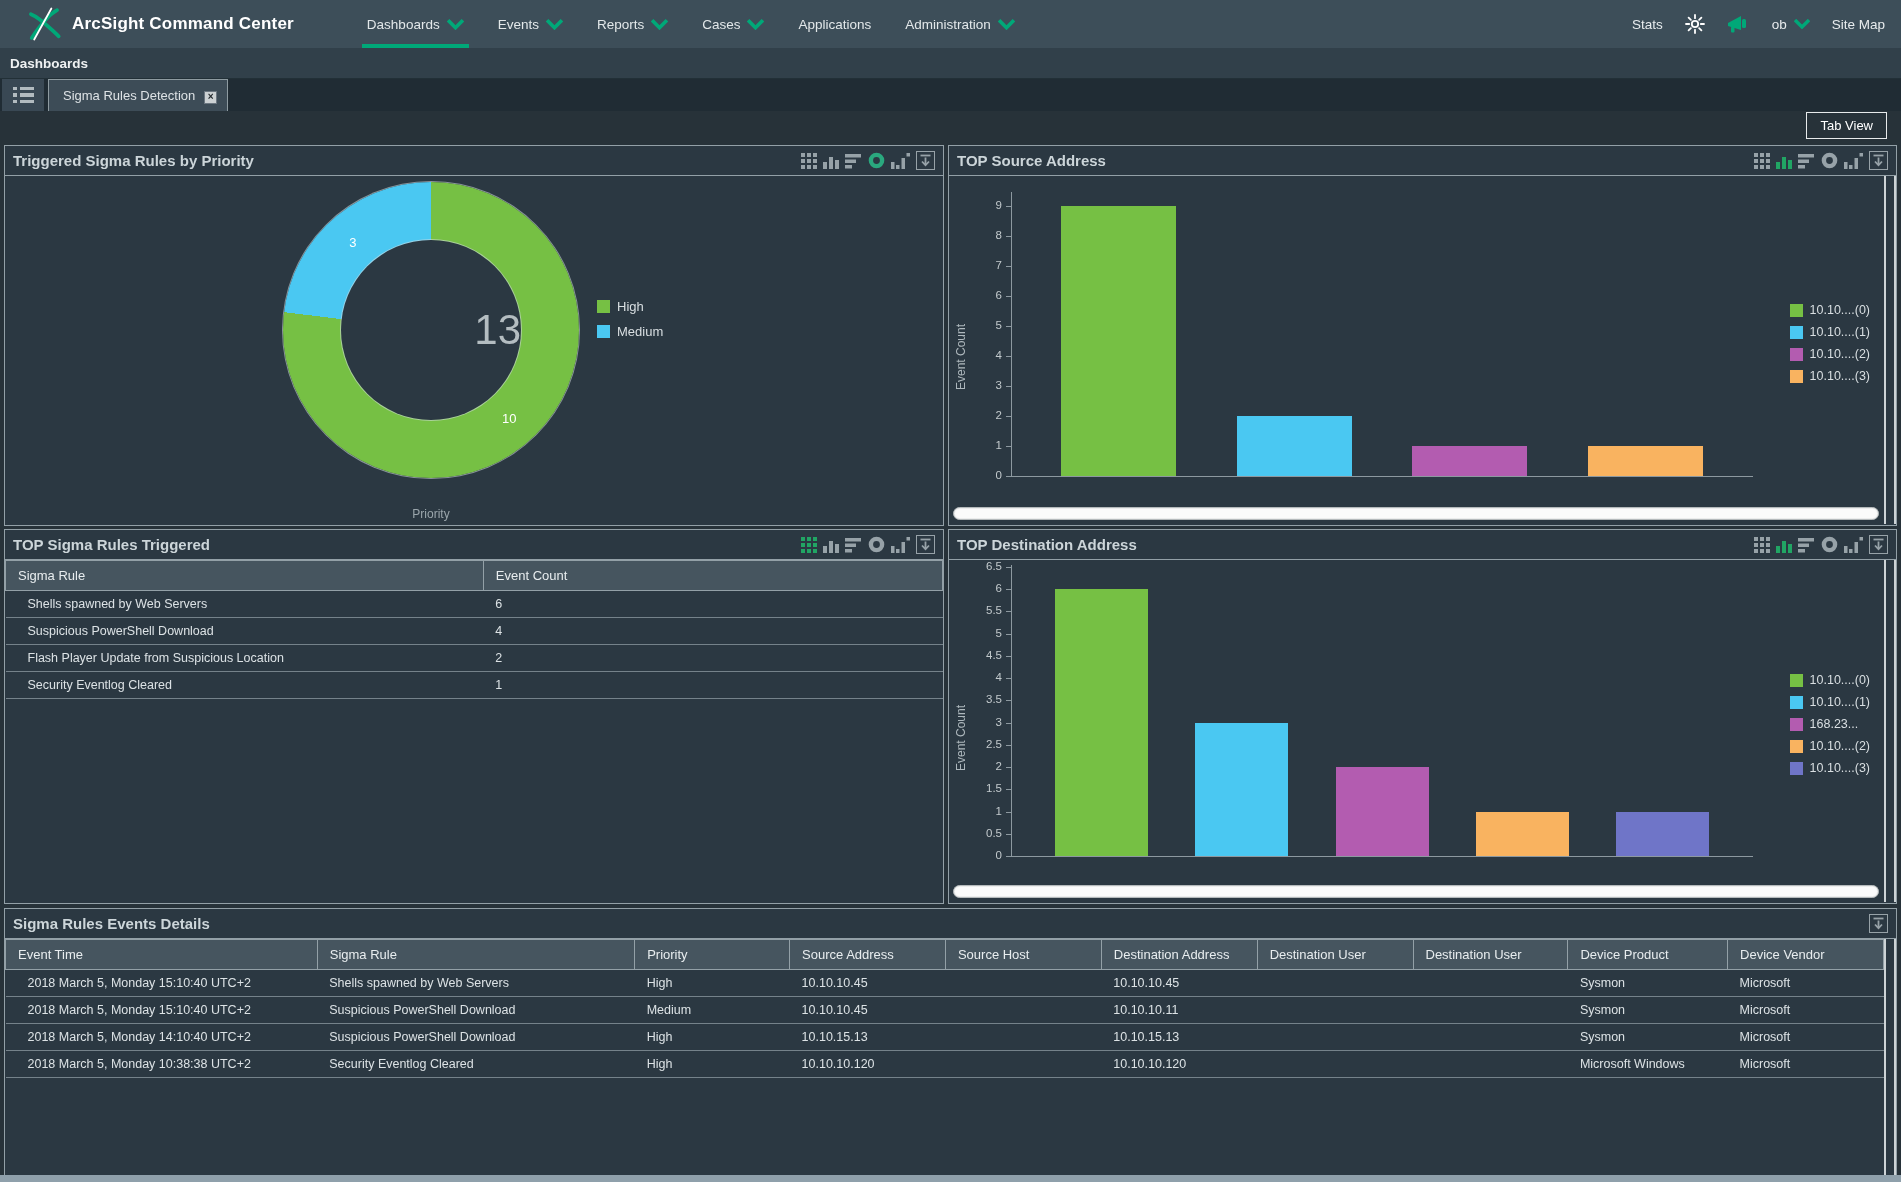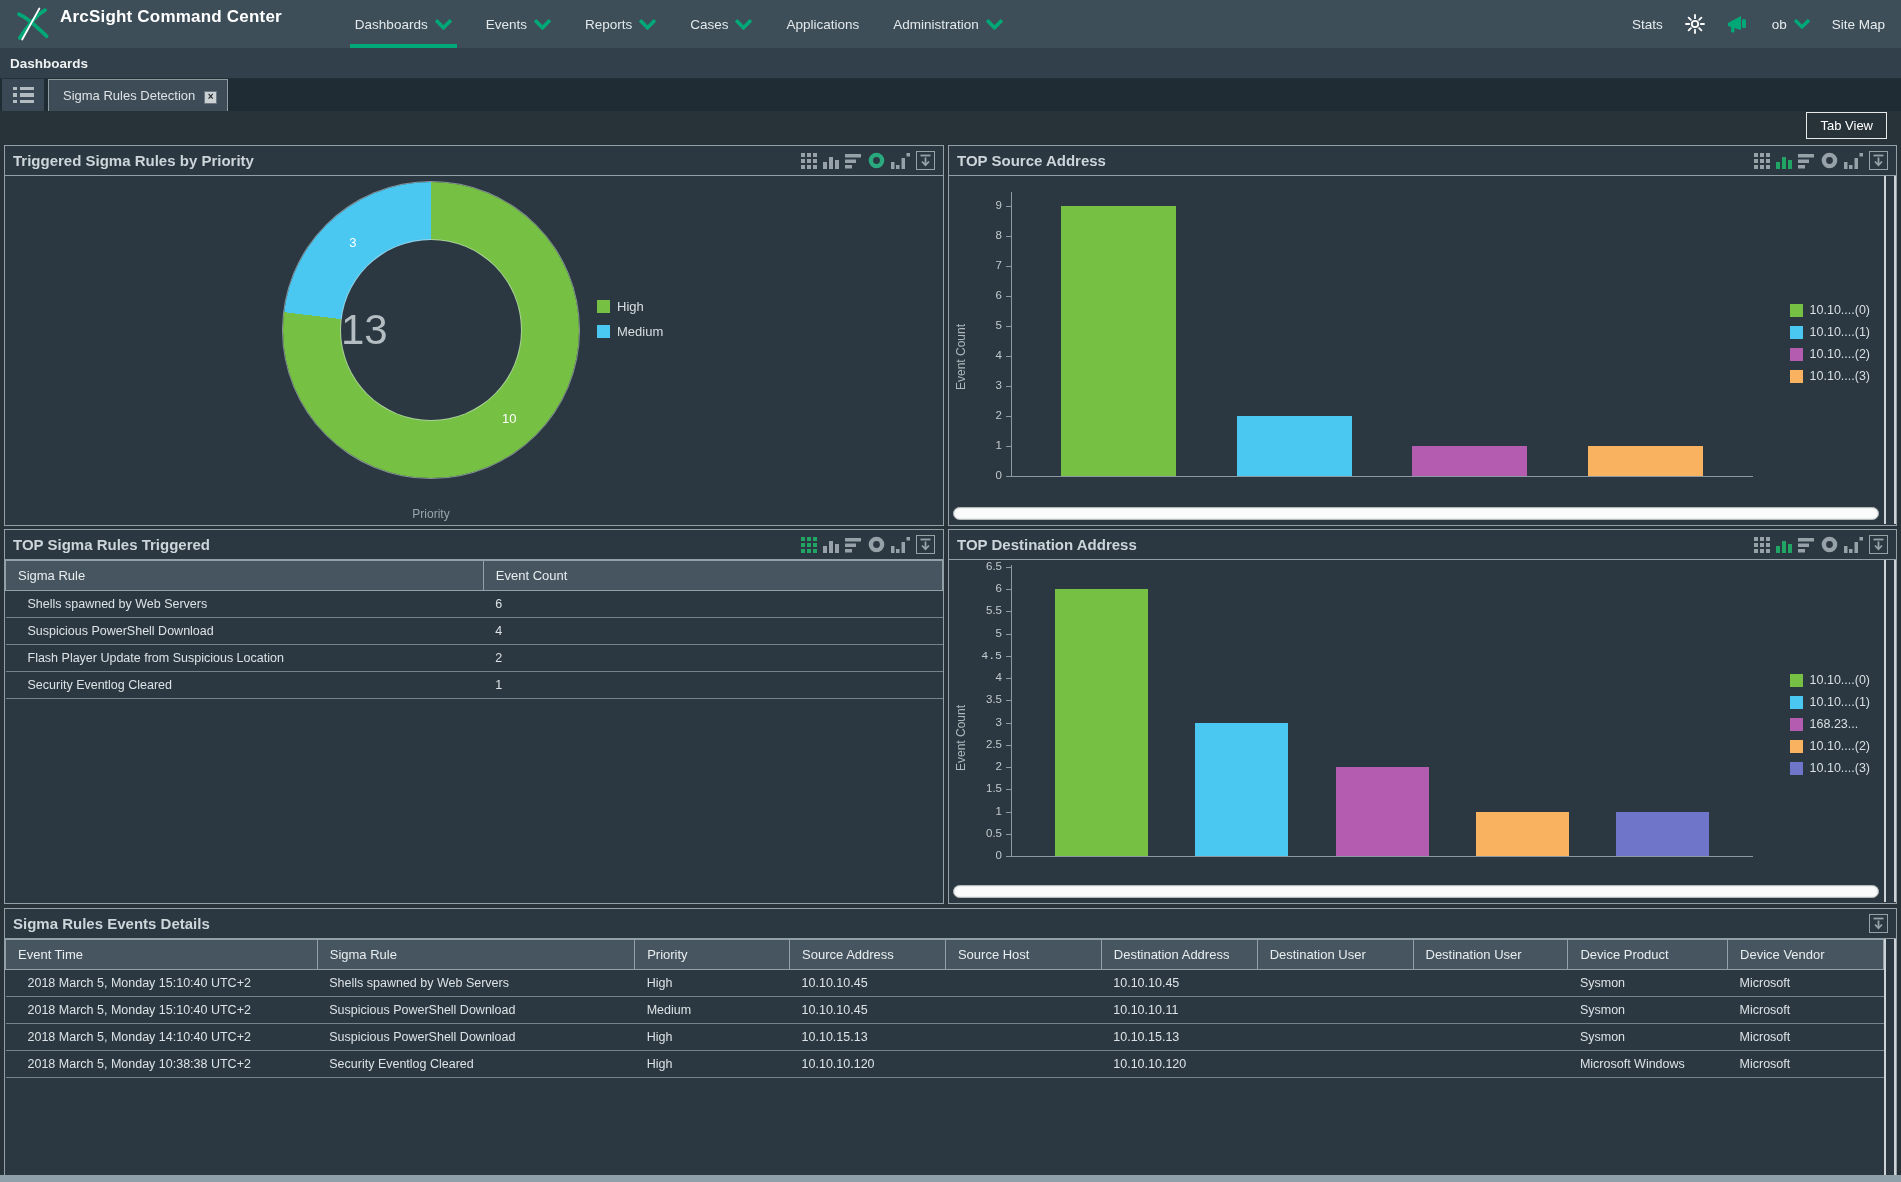--- a/index.html
+++ b/index.html
@@ -7,21 +7,21 @@
   .app {
     position: relative; width: 1901px; height: 1182px;
     background:#273239; overflow: hidden;
     font-family: "Liberation Sans", sans-serif; color:#dfe5e8;
   }
   
   .nav {
     position:absolute; left:0; top:0; width:100%; height:48px;
     background:#3d4e59; display:flex; align-items:center;
   }
-  .brand { display:flex; gap:10px; padding-left:14px; }
+  .brand { display:flex; align-items:center; gap:10px; padding-left:14px;margin-left:12px; }
   .brand-title { color:#ffffff; font-size:17px; font-weight:bold; letter-spacing:.2px; }
   .menu { display:flex; margin-left:56px; height:100%; }
   .nav-item {
     position:relative; display:flex; align-items:center; gap:7px;
     padding:0 17px; height:100%; color:#e3e8ea; font-size:13.5px; cursor:pointer;
   }
   .nav-item.active::after {
     content:""; position:absolute; left:12px; right:12px; bottom:0; height:4px; background:#00a878;
   }
   .nav-right { margin-left:auto; display:flex; align-items:center; gap:22px; padding-right:16px; font-size:13.5px; color:#e8ecee; }
@@ -85,21 +85,21 @@
   .hscroll i {
     position:absolute; left:1px; top:1px; bottom:1px; right:1px;
     background:#fbfbfb; border-radius:6px; display:block;
   }
   
   .donut-wrap { position:absolute; left:278px; top:6px; width:296px; height:296px; border-radius:50%;
     box-shadow:0 0 0 1px rgba(214,223,226,.55); }
   .donut-hole {
     position:absolute; left:58px; top:58px; width:180px; height:180px; border-radius:50%;
     background:#2b3842; box-shadow:0 0 0 1px rgba(214,223,226,.55);
-    display:flex; align-items:center; justify-content:flex-start;
+    display:flex; align-items:center; justify-content:flex-end;
   }
   .donut-total { font-size:42px; color:#b4bdc1; }
   .slice-label { position:absolute; transform:translate(-50%,-50%); font-size:13px; color:#ffffff; }
   .donut-footer { position:absolute; left:278px; top:331px; width:296px; text-align:center; font-size:12px; color:#9aa5ab; }
   .dlegend { position:absolute; left:592px; top:123px; display:flex; flex-direction:column; gap:10px; }
   .legend-item { display:flex; align-items:center; gap:7px; font-size:13px; color:#d9dfe2; }
   .legend-item b { width:13px; height:13px; flex:0 0 13px; }
   
   .chart { position:absolute; left:0; top:0; right:12px; bottom:0; }
   .ylab {
@@ -614,21 +614,21 @@
           <div class="ytick" style="left: 0px; top: 200px; width: 53px;">2</div>
           <div class="ymark" style="left: 57px; top: 207px; width: 5px; height: 1px;"></div>
           <div class="ytick" style="left: 0px; top: 177.75px; width: 53px;">2.5</div>
           <div class="ymark" style="left: 57px; top: 184.75px; width: 5px; height: 1px;"></div>
           <div class="ytick" style="left: 0px; top: 155.5px; width: 53px;">3</div>
           <div class="ymark" style="left: 57px; top: 162.5px; width: 5px; height: 1px;"></div>
           <div class="ytick" style="left: 0px; top: 133.25px; width: 53px;">3.5</div>
           <div class="ymark" style="left: 57px; top: 140.25px; width: 5px; height: 1px;"></div>
           <div class="ytick" style="left: 0px; top: 111px; width: 53px;">4</div>
           <div class="ymark" style="left: 57px; top: 118px; width: 5px; height: 1px;"></div>
-          <div class="ytick" style="left: 0px; top: 88.75px; width: 53px; font-family: Liberation Mono, monospace;">4.5</div>
+          <div class="ytick" style="left: 0px; top: 88.75px; width: 53px;">4.5</div>
           <div class="ymark" style="left: 57px; top: 95.75px; width: 5px; height: 1px;"></div>
           <div class="ytick" style="left: 0px; top: 66.5px; width: 53px;">5</div>
           <div class="ymark" style="left: 57px; top: 73.5px; width: 5px; height: 1px;"></div>
           <div class="ytick" style="left: 0px; top: 44.25px; width: 53px;">5.5</div>
           <div class="ymark" style="left: 57px; top: 51.25px; width: 5px; height: 1px;"></div>
           <div class="ytick" style="left: 0px; top: 22px; width: 53px;">6</div>
           <div class="ymark" style="left: 57px; top: 29px; width: 5px; height: 1px;"></div>
           <div class="ytick" style="left: 0px; top: -0.25px; width: 53px;">6.5</div>
           <div class="ymark" style="left: 57px; top: 6.75px; width: 5px; height: 1px;"></div>
           <div class="bar" style="left: 105.7px; top: 29px; width: 93px; height: 267px; background: rgb(118, 192, 68);"></div>

